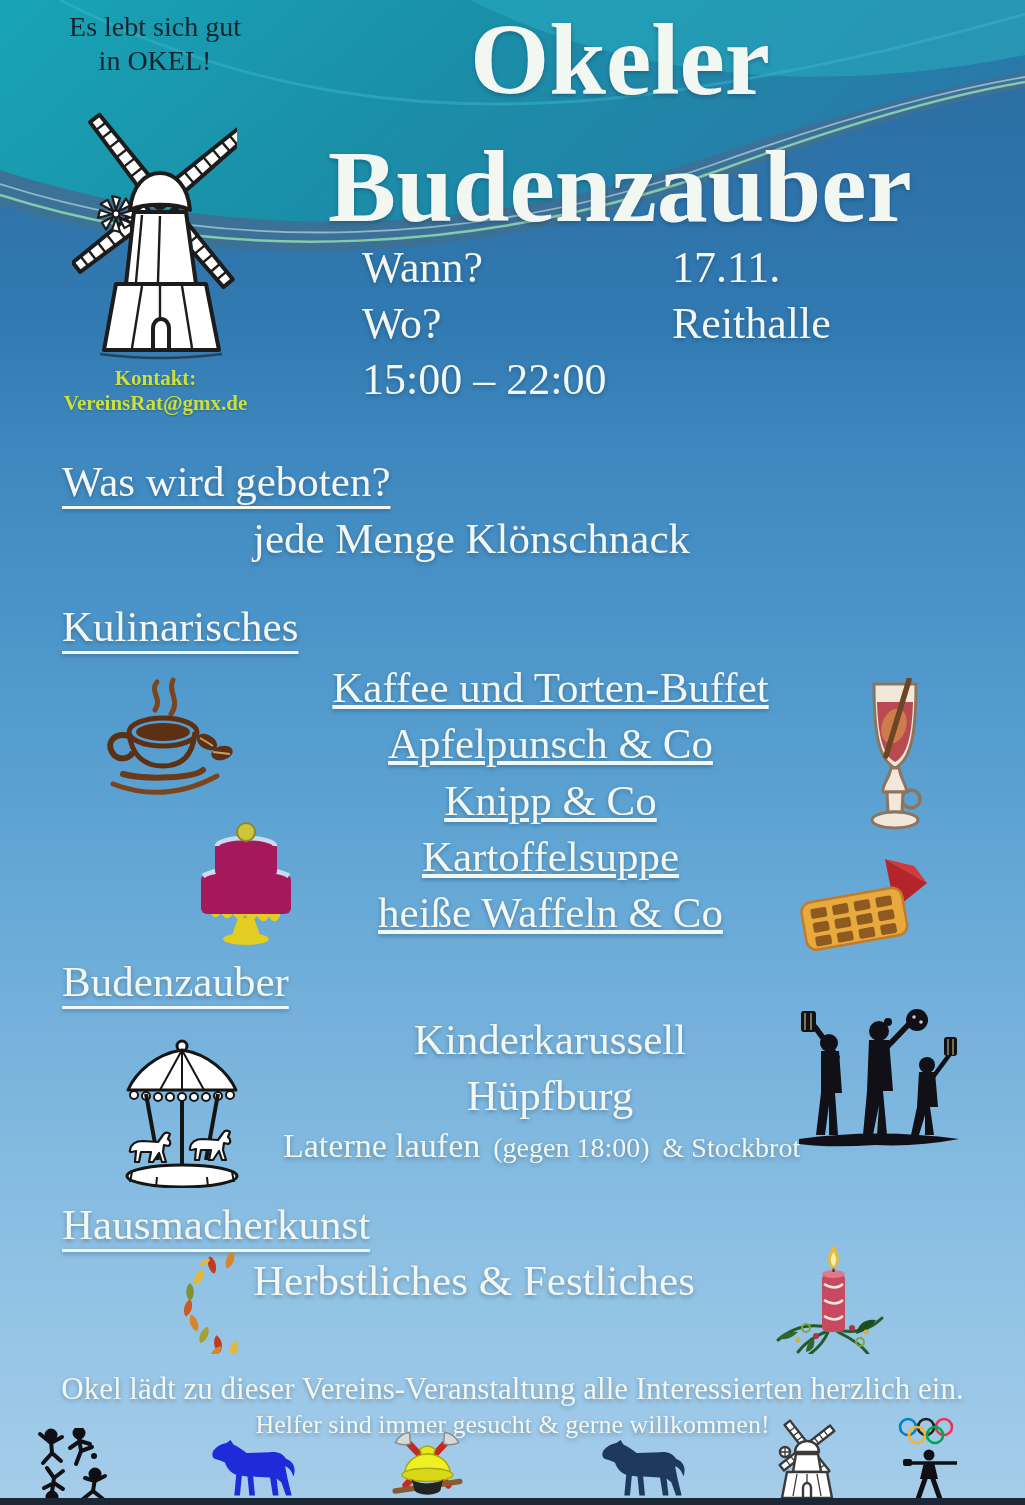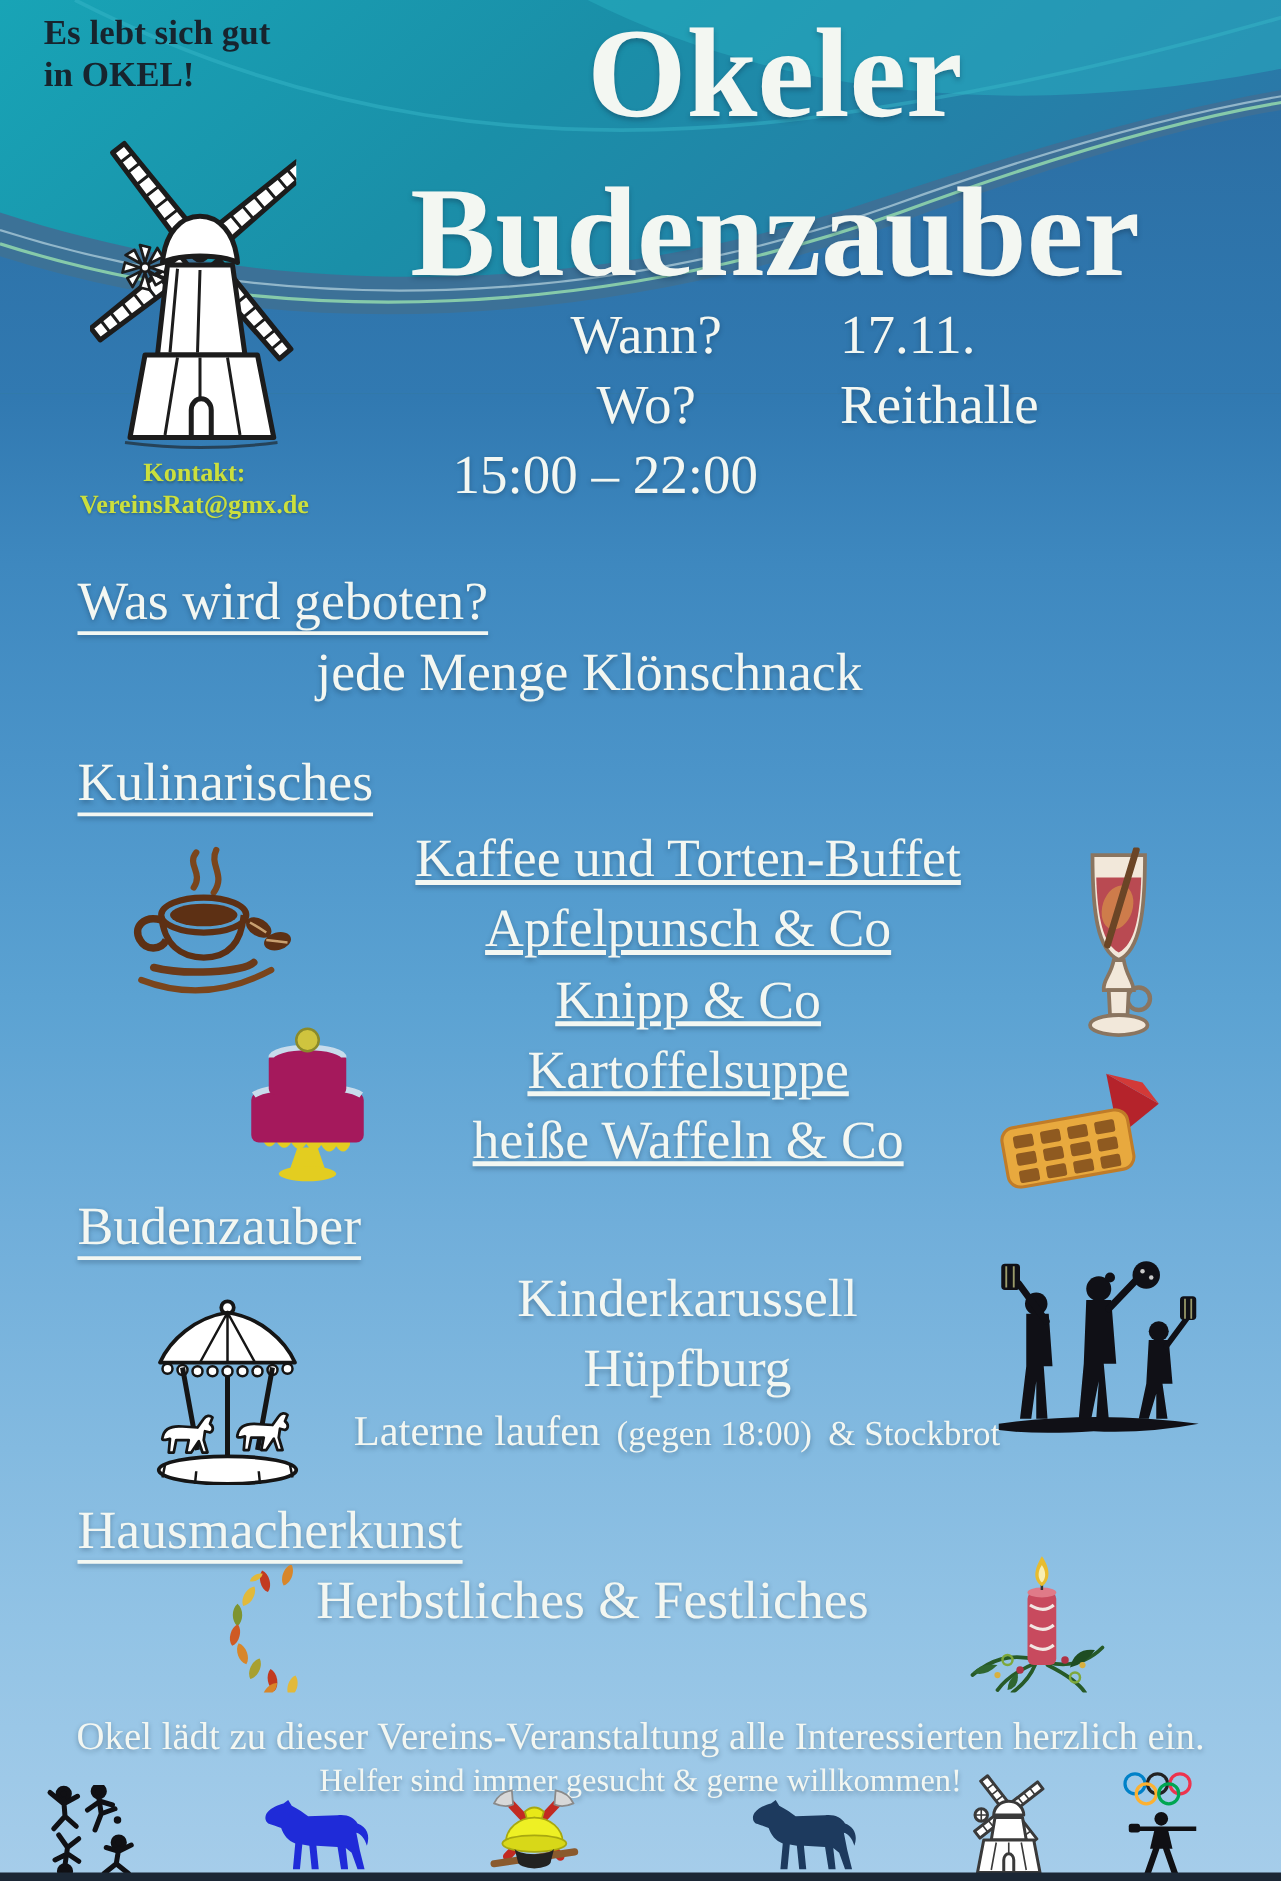--- a/index.html
+++ b/index.html
@@ -12,31 +12,31 @@
       #70aeda 65%, #83bae0 77%, #92c3e5 86.5%, #9ec9e8 94.5%, #a6cdea 100%);
   }
   .abs { position:absolute; }
   .hdr-waves { left:0; top:0; z-index:0; }
   .z { z-index:2; }
   .sh { text-shadow:0 2px 4px rgba(15,40,65,.35); }
   .heading {
     font-size:43px; text-decoration:underline;
     text-decoration-thickness:2.5px; text-underline-offset:10px;
   }
-  .tagline { left:35px; top:10px; width:240px; 
-    font-size:28px; line-height:1.22; color:#17242e; font-weight:700; }
+  .tagline { left:35px; top:10px; width:240px; text-align:center;
+    font-size:28px; line-height:1.22; color:#17242e; font-weight:400; }
   .contact { left:28px; top:366px; width:255px; text-align:center;
     font-size:21px; line-height:1.2; color:#cbdf3d; font-weight:700;
     text-shadow:0 1px 2px rgba(20,40,20,.35); }
   .title { left:265px; top:6px; width:710px; text-align:center;
     font-weight:700; font-size:102px; line-height:1.05; }
   .title .t2 { display:block; margin-top:20px; }
   .details { left:362px; top:240px; font-size:44px; line-height:1.27; }
   .details .row { display:flex; }
-  .details .lab { width:310px;text-align:center; }
+  .details .lab { width:310px; }
   .offer-h { left:62px; top:457px; }
   .offer-sub { left:253px; top:514px; font-size:43px; }
   .kul-h { left:62px; top:602px; }
   .kul-list { left:228px; top:660px; width:645px; text-align:center;
     font-size:43px; line-height:1.31;text-decoration:underline; }
   .auf-h { left:62px; top:957px; }
   .auf-list { left:250px; top:1012px; width:600px; text-align:center;
     font-size:43px; line-height:1.31; }
   .lantern { left:283px; top:1127px; display:flex; align-items:baseline; gap:13px; }
   .lantern .main { font-size:34px; }

